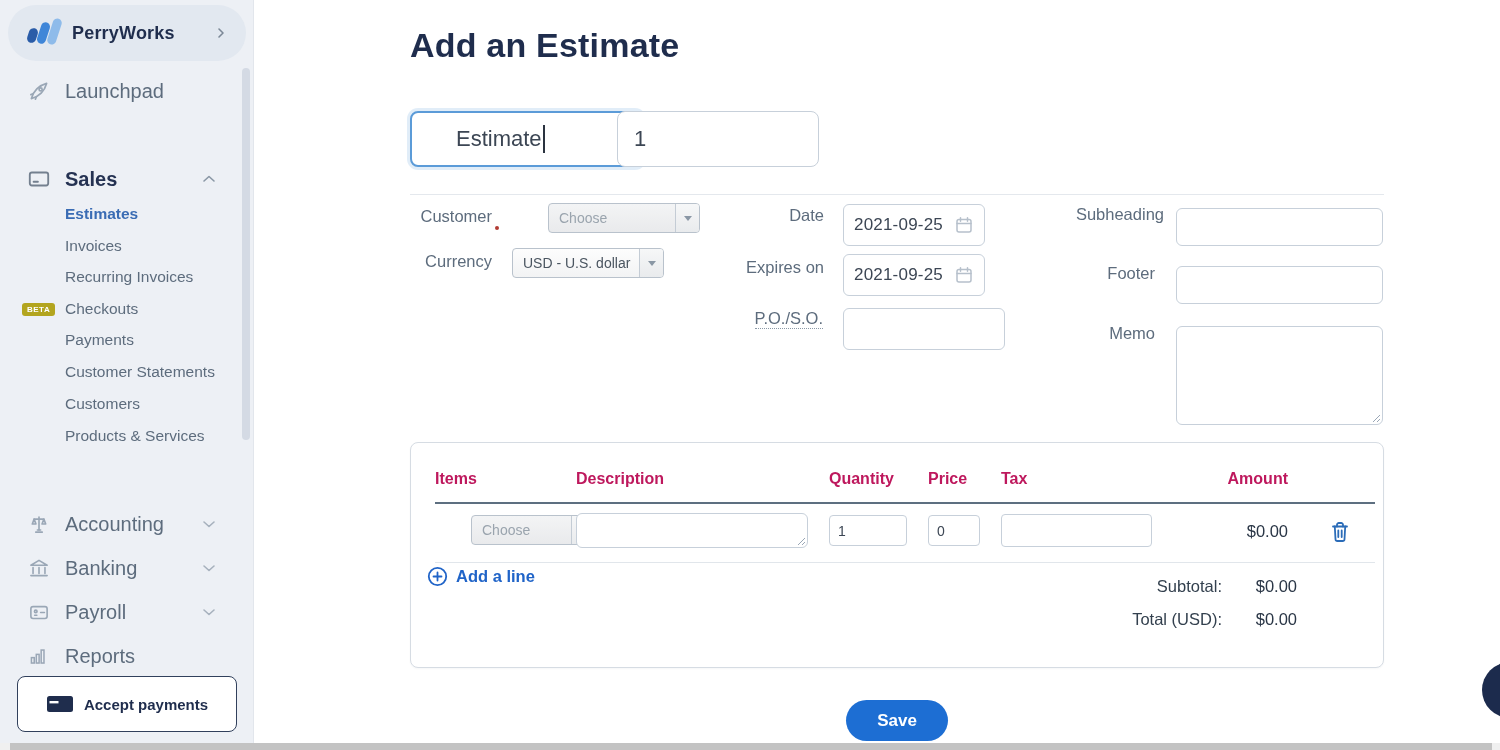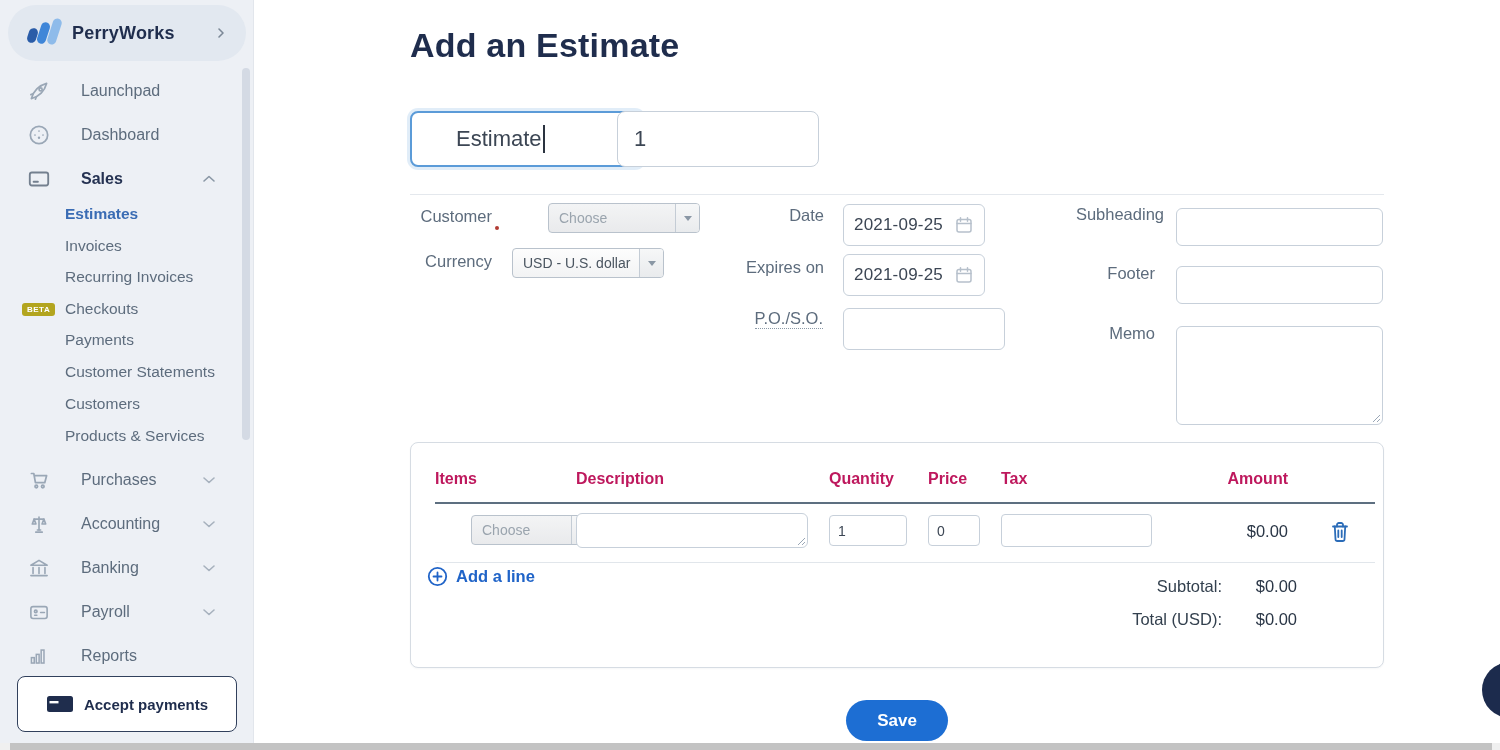--- a/index.html
+++ b/index.html
@@ -17,21 +17,21 @@
   .logo-bar { position:absolute; border-radius:5px; transform:rotate(18deg); }
   .logo-bar.b1 { left:2px; top:10px; width:9px; height:15px; background:#2a5ca8; }
   .logo-bar.b2 { left:13px; top:4px; width:9px; height:22px; background:#3f86d8; }
   .logo-bar.b3 { left:24px; top:0px; width:9px; height:27px; background:#8ebbea; }
   .brand { font-size:18px; font-weight:bold; color:#1f2d4d; letter-spacing:.2px; flex:1; }
 
   .nav-row { position:absolute; left:0; width:240px; height:30px; display:flex;
              align-items:center; cursor:pointer; }
   .nav-ic { position:absolute; left:24px; width:30px; height:26px; display:flex;
             align-items:center; justify-content:center; }
-  .nav-lab { position:absolute; left:81px; font-size:16px; color:#5d6c7d; white-space:nowrap; }
+  .nav-lab { position:absolute; left:65px; font-size:20px; color:#5d6c7d; white-space:nowrap; }
   .nav-lab.bold-dark { font-weight:bold; color:#253252; }
   .chev { position:absolute; right:24px; }
   .sub-lab { position:absolute; left:65px; font-size:15.5px; color:#5d6c7d; white-space:nowrap; cursor:pointer; }
   .sub-lab.active { color:#3a6cb4; font-weight:bold; }
   .beta-badge { position:absolute; left:22px; background:#b3a51f; color:#fff; font-size:8px;
                 font-weight:bold; letter-spacing:.5px; padding:2px 5px; border-radius:3px; }
   .accept-btn { position:absolute; left:17px; top:676px; width:220px; height:56px; background:#fff;
                 border:1px solid #31405c; border-radius:8px; display:flex; align-items:center;
                 justify-content:center; gap:10px; cursor:pointer; }
   .accept-btn span.txt { font-size:15px; font-weight:bold; color:#1f2d4d; }
@@ -131,32 +131,20 @@
       <span class="nav-ic">
         <svg width="26" height="26" viewBox="0 0 24 24" fill="none" stroke="#9aa7b6" stroke-width="1.6" stroke-linecap="round" stroke-linejoin="round">
           <path d="M5 19c1-4 2.5-6.5 5-9s5.5-4 9-5c-1 3.5-2.5 6.5-5 9s-5 4-9 5z"></path>
           <circle cx="13.5" cy="10.5" r="1.4"></circle>
           <path d="M6.5 14.5l-2 .8M9.5 17.5l-.8 2"></path>
         </svg>
       </span>
       <span class="nav-lab">Launchpad</span>
     </div>
 
-    <div class="nav-row" style="top:120px;">
-      <span class="nav-ic">
-        <svg width="26" height="26" viewBox="0 0 24 24" fill="none" stroke="#9aa7b6" stroke-width="1.6">
-          <circle cx="12" cy="12" r="8"></circle>
-          <circle cx="12" cy="8.3" r="0.8" fill="#9aa7b6" stroke="none"></circle>
-          <circle cx="8.3" cy="12" r="0.8" fill="#9aa7b6" stroke="none"></circle>
-          <circle cx="15.7" cy="12" r="0.8" fill="#9aa7b6" stroke="none"></circle>
-          <circle cx="12" cy="14.5" r="1.1" fill="#9aa7b6" stroke="none"></circle>
-        </svg>
-      </span>
-      <span class="nav-lab">Dashboard</span>
-    </div>
 
     <div class="nav-row" style="top:164px;">
       <span class="nav-ic">
         <svg width="28" height="26" viewBox="0 0 24 24" fill="none" stroke="#74808f" stroke-width="1.7" stroke-linecap="round">
           <rect x="3.5" y="6" width="17" height="12" rx="2"></rect>
           <path d="M7 14.5h4"></path>
         </svg>
       </span>
       <span class="nav-lab bold-dark">Sales</span>
       <span class="chev">
@@ -169,35 +157,20 @@
     <span class="sub-lab active" style="top:205px;">Estimates</span>
     <span class="sub-lab" style="top:237px;">Invoices</span>
     <span class="sub-lab" style="top:268px;">Recurring Invoices</span>
     <span class="beta-badge" style="top:303px;">BETA</span>
     <span class="sub-lab" style="top:300px;">Checkouts</span>
     <span class="sub-lab" style="top:331px;">Payments</span>
     <span class="sub-lab" style="top:363px;">Customer Statements</span>
     <span class="sub-lab" style="top:395px;">Customers</span>
     <span class="sub-lab" style="top:427px;">Products &amp; Services</span>
 
-    <div class="nav-row" style="top:465px;">
-      <span class="nav-ic">
-        <svg width="26" height="26" viewBox="0 0 24 24" fill="none" stroke="#9aa7b6" stroke-width="1.6" stroke-linecap="round" stroke-linejoin="round">
-          <path d="M5 6h2.2l1.5 8.5h8.6L19 8H8"></path>
-          <circle cx="9.5" cy="18" r="1.2"></circle>
-            <circle cx="15.5" cy="18" r="1.2"></circle>
-        </svg>
-      </span>
-      <span class="nav-lab">Purchases</span>
-      <span class="chev">
-        <svg width="14" height="10" viewBox="0 0 14 10">
-            <polyline points="2,3 7,7.5 12,3" fill="none" stroke="#a7b1bd" stroke-width="1.6" stroke-linecap="round" stroke-linejoin="round"></polyline>
-          </svg>
-      </span>
-    </div>
 
     <div class="nav-row" style="top:509px;">
       <span class="nav-ic">
         <svg width="26" height="26" viewBox="0 0 24 24" fill="none" stroke="#9aa7b6" stroke-width="1.5" stroke-linecap="round" stroke-linejoin="round">
           <path d="M12 5.5v12M7.5 7.5h9"></path>
           <path d="M7.5 7.5L5.8 12h3.4zM16.5 7.5L14.8 12h3.4z"></path>
           <path d="M9 19.5h6M10.5 17.5h3"></path>
         </svg>
       </span>
       <span class="nav-lab">Accounting</span>

